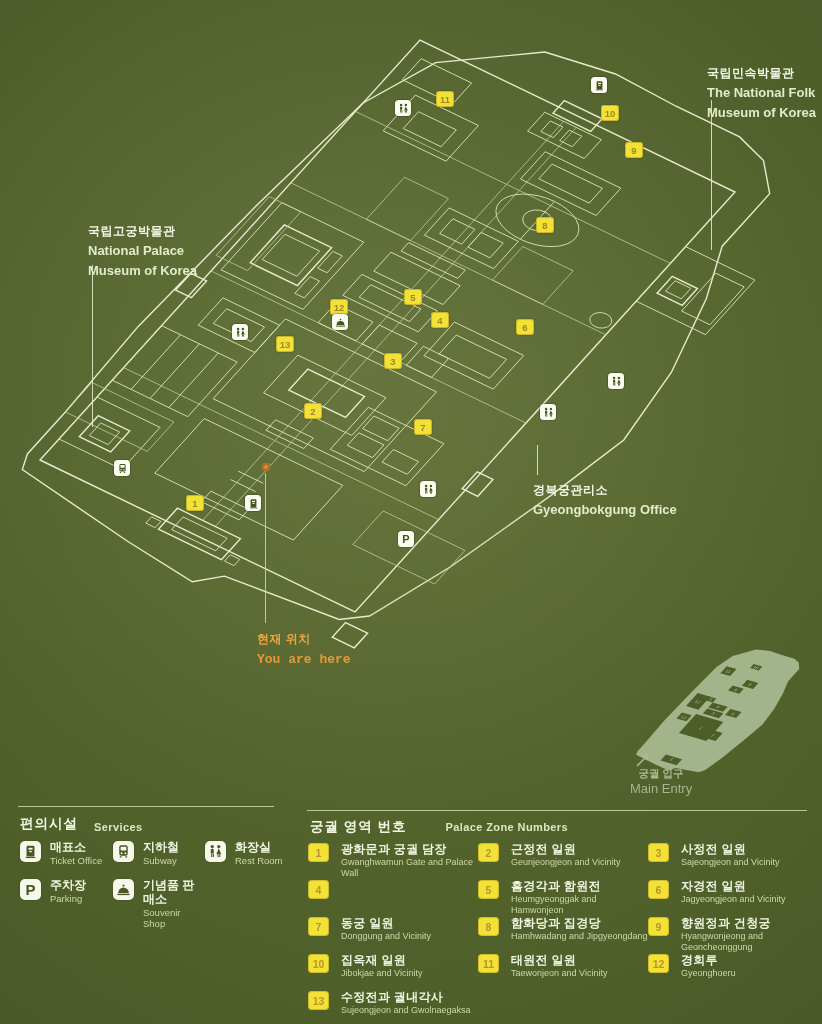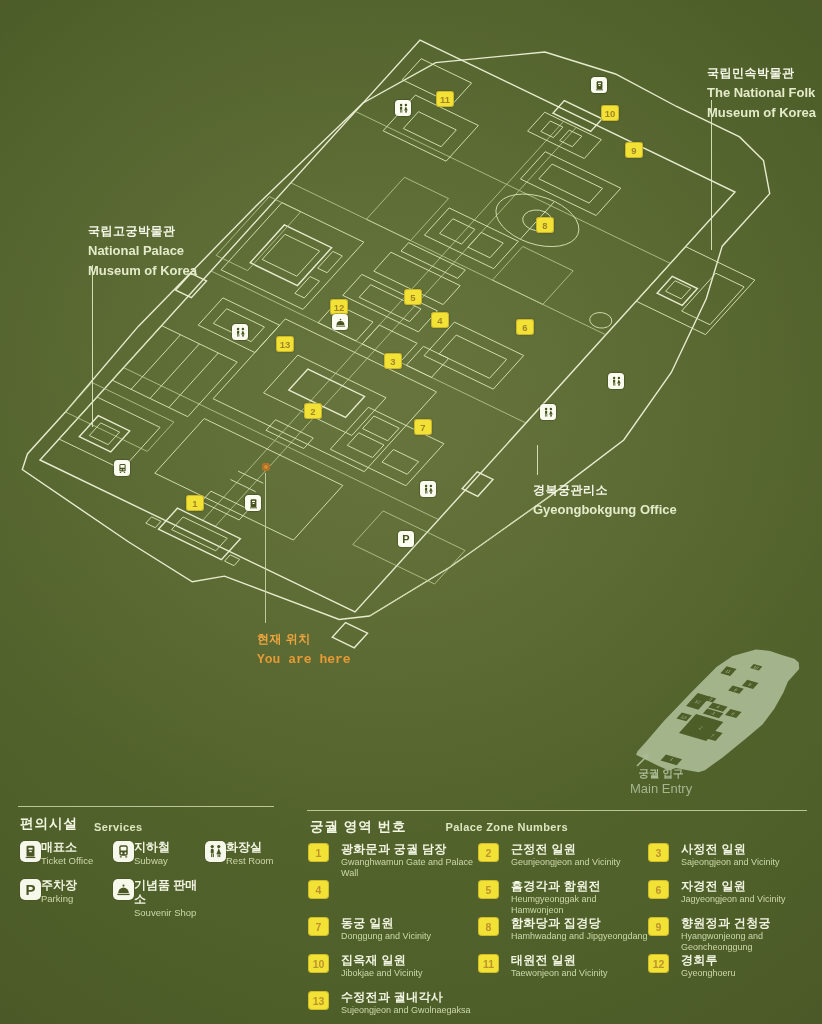--- a/index.html
+++ b/index.html
@@ -35,21 +35,21 @@
     box-shadow:0 0 0 .5px rgba(55,65,25,.5), 0 0 2px rgba(0,0,0,.25);}
   .w-badge svg{position:static;width:11px;height:11px;fill:#46521f;}
   .w-badge .pchar{font-size:11px;font-weight:900;color:#46521f;line-height:1;}
   
   .divider{position:absolute;height:1px;background:#ccd8a8;opacity:.85;}
   .legend-head{position:absolute;display:flex;align-items:baseline;gap:16px;}
   .legend-head .ko{font-size:13.5px;font-weight:bold;color:#f2f6e2;letter-spacing:1px;}
   .legend-head .en{font-size:11px;font-weight:bold;color:#dde7c1;letter-spacing:.4px;}
   #services-grid{position:absolute;left:20px;top:841px;display:grid;
     grid-template-columns:93px 92px 110px;grid-auto-rows:38px;}
-  .s-item{display:flex;align-items:flex-start;}
+  .s-item{display:flex;gap:9px;align-items:flex-start;}
   .s-tile{width:21px;height:21px;background:#f6f8ec;border-radius:5px;flex:0 0 auto;
     display:flex;align-items:center;justify-content:center;
     box-shadow:0 0 0 .5px rgba(55,65,25,.45);}
   .s-tile svg{position:static;width:15px;height:15px;fill:#4a5623;}
   .s-tile .pchar{font-size:15px;font-weight:900;color:#4a5623;line-height:1;}
   .s-text .ko{font-size:12px;font-weight:bold;color:#f0f4e0;display:block;line-height:1.15;}
   .s-text .en{font-size:9.5px;color:#ccd8a9;display:block;line-height:1.25;}
   #zones-grid{position:absolute;left:308px;top:843px;display:grid;
     grid-template-columns:170px 170px 174px;grid-auto-rows:37px;}
   .z-item{display:flex;gap:12px;align-items:flex-start;}

